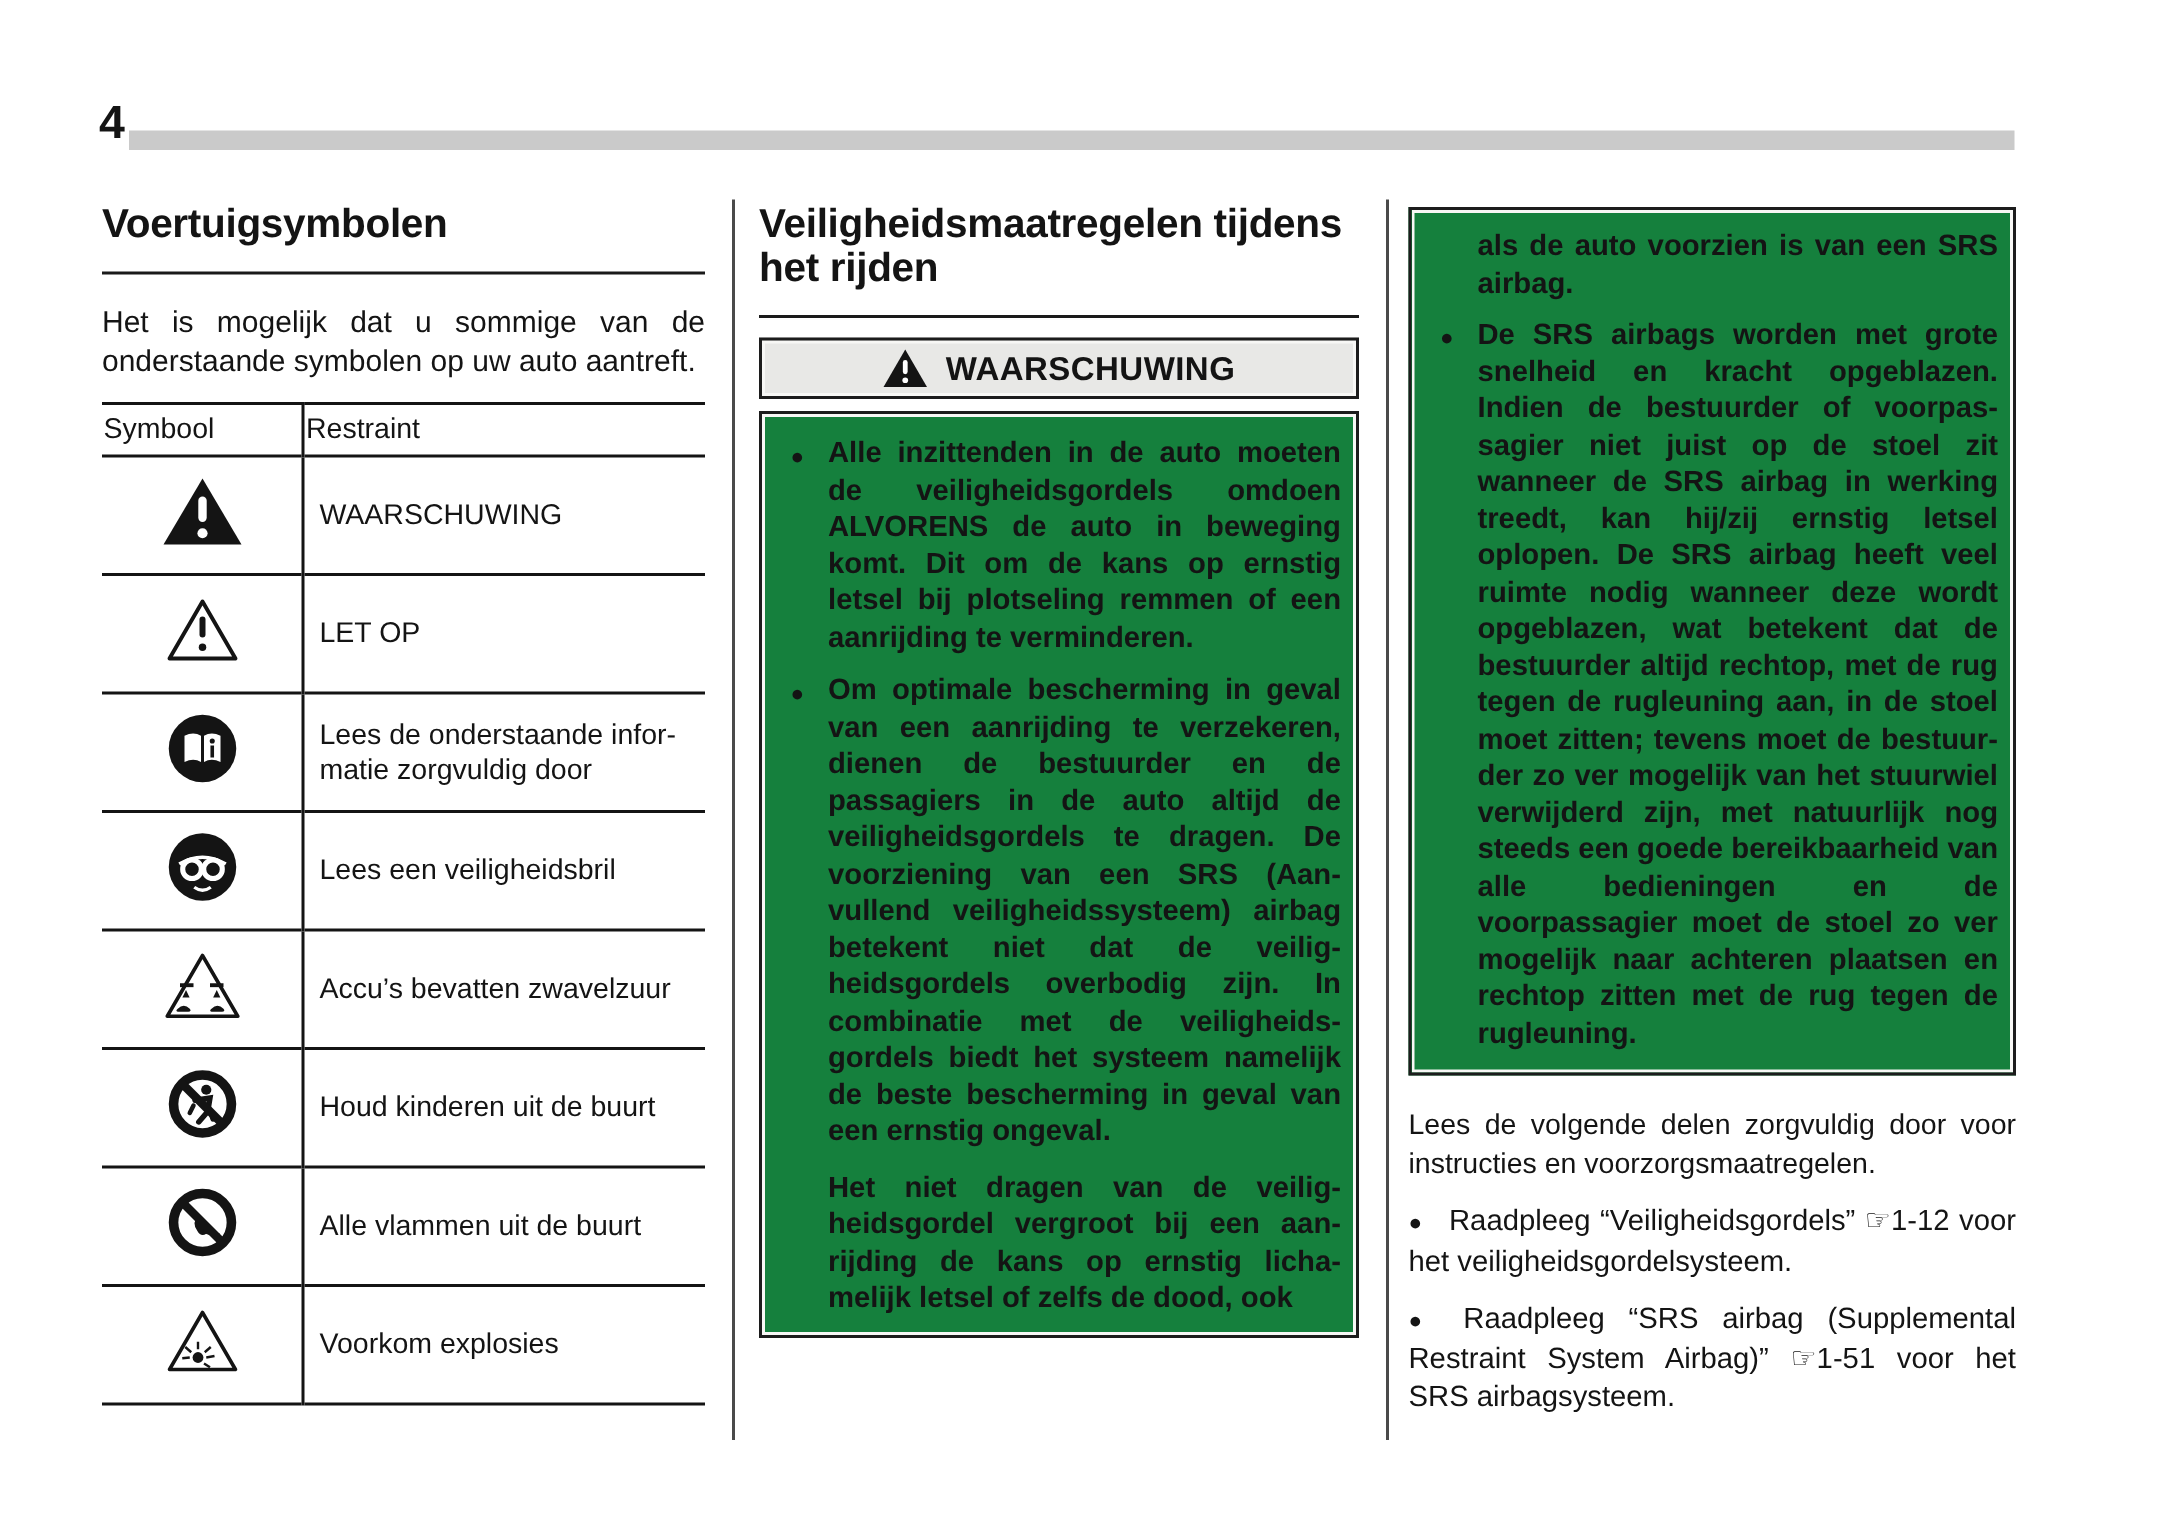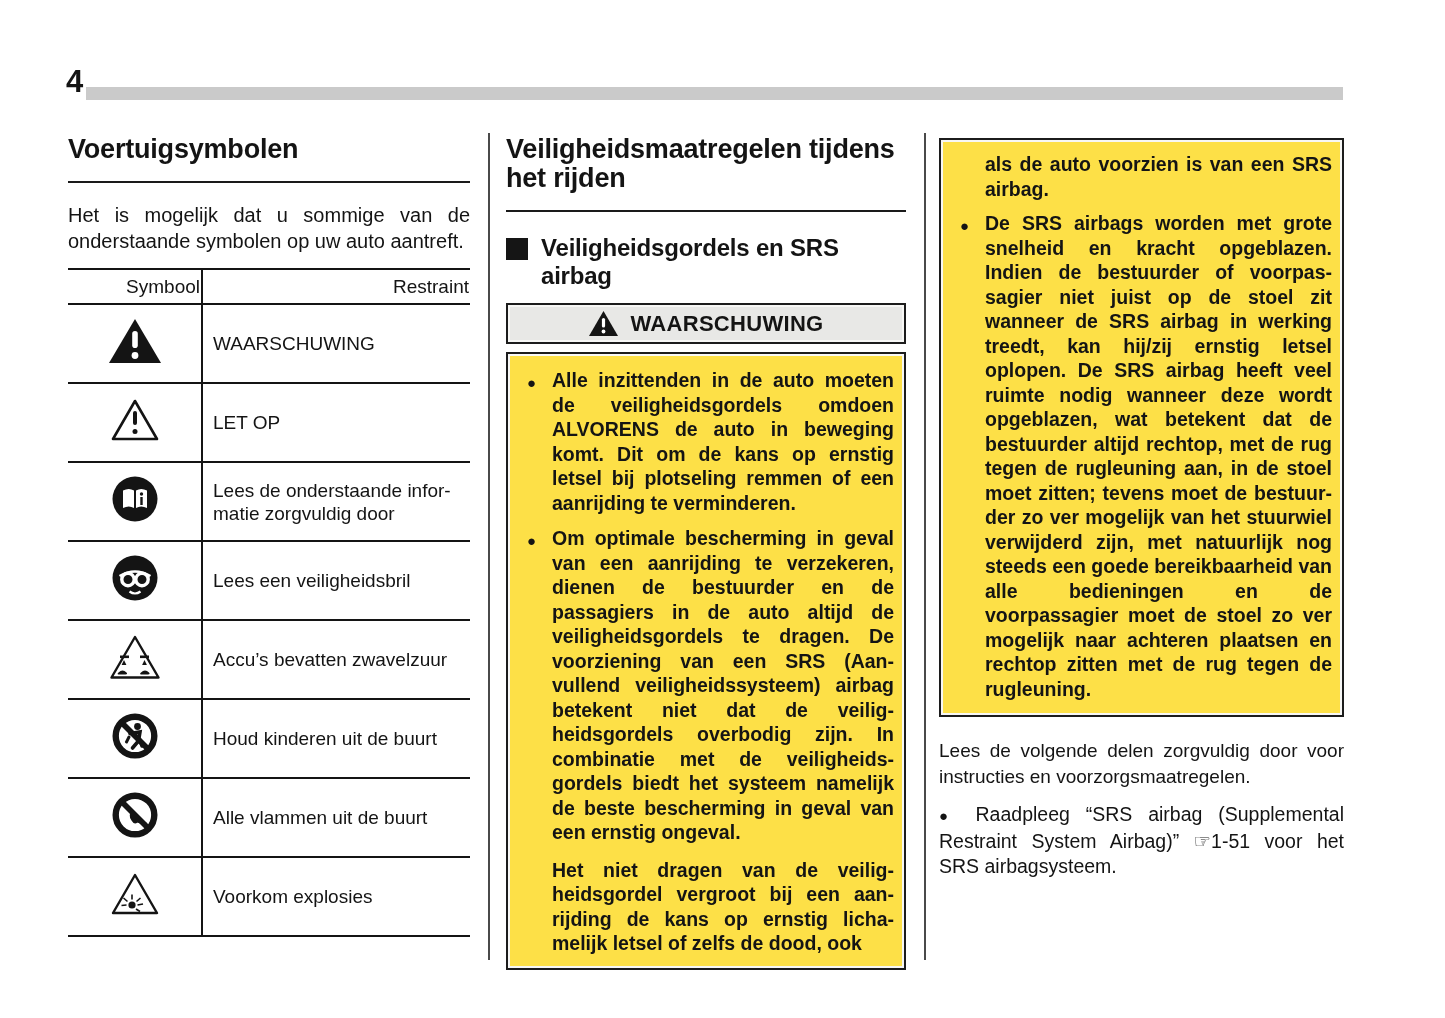--- a/index.html
+++ b/index.html
@@ -12,33 +12,33 @@
   .col{position:absolute;top:133px;}
   #col1{left:68px;width:402px;}
   #col2{left:506px;width:400px;}
   #col3{left:939px;width:405px;}
 
   h1{font-size:27px;line-height:29px;font-weight:700;margin:0;padding:2px 0 17px;
      border-bottom:2.5px solid #1a1a1a;letter-spacing:-0.2px;}
   .intro{font-size:20px;line-height:26px;text-align:justify;margin:19px 0 0;}
 
   table.symbols{width:100%;border-collapse:collapse;margin-top:14px;border-bottom:2px solid #141414;}
-  table.symbols th{font-weight:400;font-size:19px;height:31px;border-top:2px solid #141414;text-align:right;}
+  table.symbols th{font-weight:400;font-size:19px;height:31px;border-top:2px solid #141414;text-align:left;}
   table.symbols td{border-top:2px solid #141414;height:65px;font-size:19px;vertical-align:middle;}
   .symcell{width:131px;border-right:2px solid #141414 !important;text-align:center;}
   .lblcell{padding:6px 4px 6px 10px;line-height:23px;}
 
   .h2row{display:flex;margin-top:22px;gap:13px;}
   .sq{width:22px;height:22px;background:#151515;margin-top:4px;flex:none;}
   h2{font-size:24px;line-height:28px;font-weight:700;margin:0;letter-spacing:-0.2px;}
 
   .warnhead{margin-top:13px;height:37px;background:#e8e8e6;border:2.5px solid #1c1c1c;
             box-shadow:inset 0 0 0 2px #f7f7f5;display:flex;align-items:center;justify-content:center;
             gap:11px;font-size:22px;font-weight:700;letter-spacing:0.3px;}
-  .warnbox{margin-top:8px;background:#fde047;border:2.5px solid #1c1c1c;
+  .warnbox{margin-top:8px;background:#15803d;border:2.5px solid #1c1c1c;
            box-shadow:inset 0 0 0 2px #f7f7f5;padding:14px 10px 12px;}
   .warnbox p{margin:0;font-weight:700;font-size:19.5px;line-height:24.5px;text-align:justify;}
   .bullet{position:relative;padding-left:34px;margin-bottom:11px !important;}
   .mk{position:absolute;left:9px;top:3px;font-size:15px;}
   .nomk{padding-left:34px;margin-top:13px !important;margin-bottom:0 !important;}
   .contpara{margin-bottom:4px !important;}
 
   .box3{margin-top:5px;padding:12px 10px 14px;}
   .outro{margin:21px 0 0;font-size:19px;line-height:25.5px;text-align:justify;}
   .ref{margin:13px 0 0;font-size:19.5px;line-height:25.5px;text-align:justify;}
@@ -183,24 +183,20 @@
           </td>
           <td class="lblcell">Voorkom explosies</td>
         </tr>
       </tbody>
     </table>
   </section>
 
   <section class="col" id="col2">
     <h1>Veiligheidsmaatregelen tij­dens het rijden</h1>
 
-    <div class="h2row">
-      <span class="sq"></span>
-      <h2>Veiligheidsgordels en SRS airbag</h2>
-    </div>
 
     <div class="warnhead">
       <span class="iconwrap">
         <svg width="31" height="27" viewBox="0 0 31 27">
             <path d="M15.5 1 L30 26 H1 Z" fill="#141414"></path>
             <rect x="13.9" y="8" width="3.2" height="9.5" rx="1.6" fill="#fff"></rect>
             <circle cx="15.5" cy="21.5" r="1.9" fill="#fff"></circle>
           </svg>
       </span>
       <span>WAARSCHUWING</span>
@@ -221,17 +217,20 @@
     <div class="warnbox box3">
       <p class="nomk" style="margin-top:0 !important;margin-bottom:10px !important;">als de auto voorzien is van een SRS airbag.</p>
       <p class="bullet" style="margin-bottom:0 !important;">
         <span class="mk">●</span><span>De SRS airbags worden met grote snelheid en kracht opgeblazen. Indien de bestuurder of voorpas­sagier niet juist op de stoel zit wanneer de SRS airbag in wer­king treedt, kan hij/zij ernstig letsel oplopen. De SRS airbag heeft veel ruimte nodig wanneer deze wordt opgeblazen, wat be­tekent dat de bestuurder altijd rechtop, met de rug tegen de rugleuning aan, in de stoel moet zitten; tevens moet de bestuur­der zo ver mogelijk van het stuur­wiel verwijderd zijn, met natuur­lijk nog steeds een goede bereik­baarheid van alle bedieningen en de voorpassagier moet de stoel zo ver mogelijk naar achteren plaatsen en rechtop zitten met de rug tegen de rugleuning.</span>
       </p>
     </div>
 
     <p class="outro">Lees de volgende delen zorgvuldig door voor instructies en voorzorgsmaatregelen.</p>
 
     <p class="ref">
+      <span class="inmk">●</span><span>Raadpleeg “Veiligheidsgordels” ☞1-12 voor het veiligheidsgordelsysteem.</span>
+    </p>
+    <p class="ref">
       <span class="inmk">●</span><span>Raadpleeg “SRS airbag (Supplemental Restraint System Airbag)” ☞1-51 voor het SRS airbagsysteem.</span>
     </p>
   </section>
 
 </div>
 
 </body></html>

